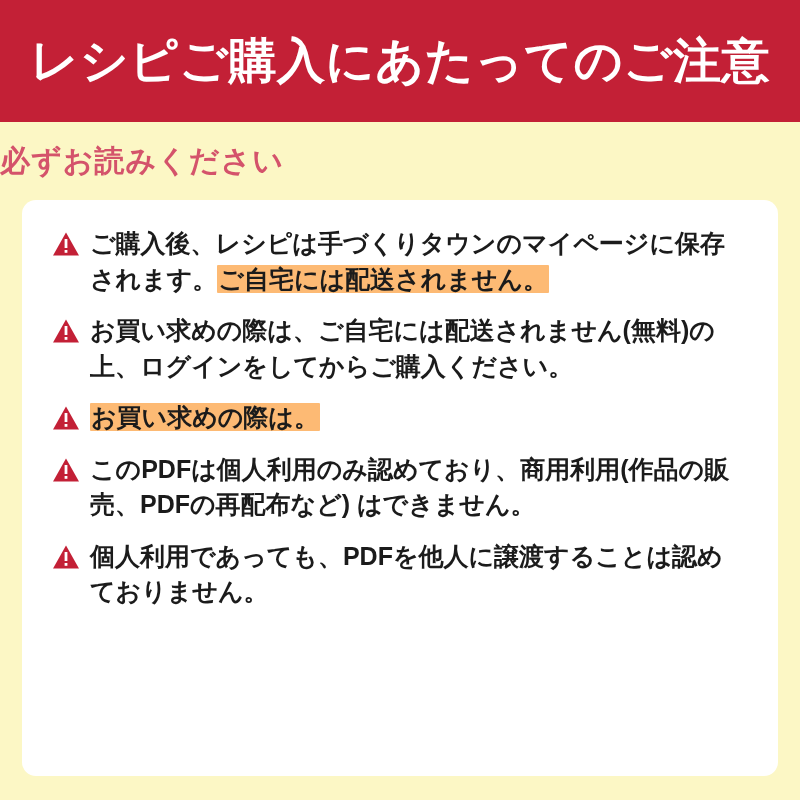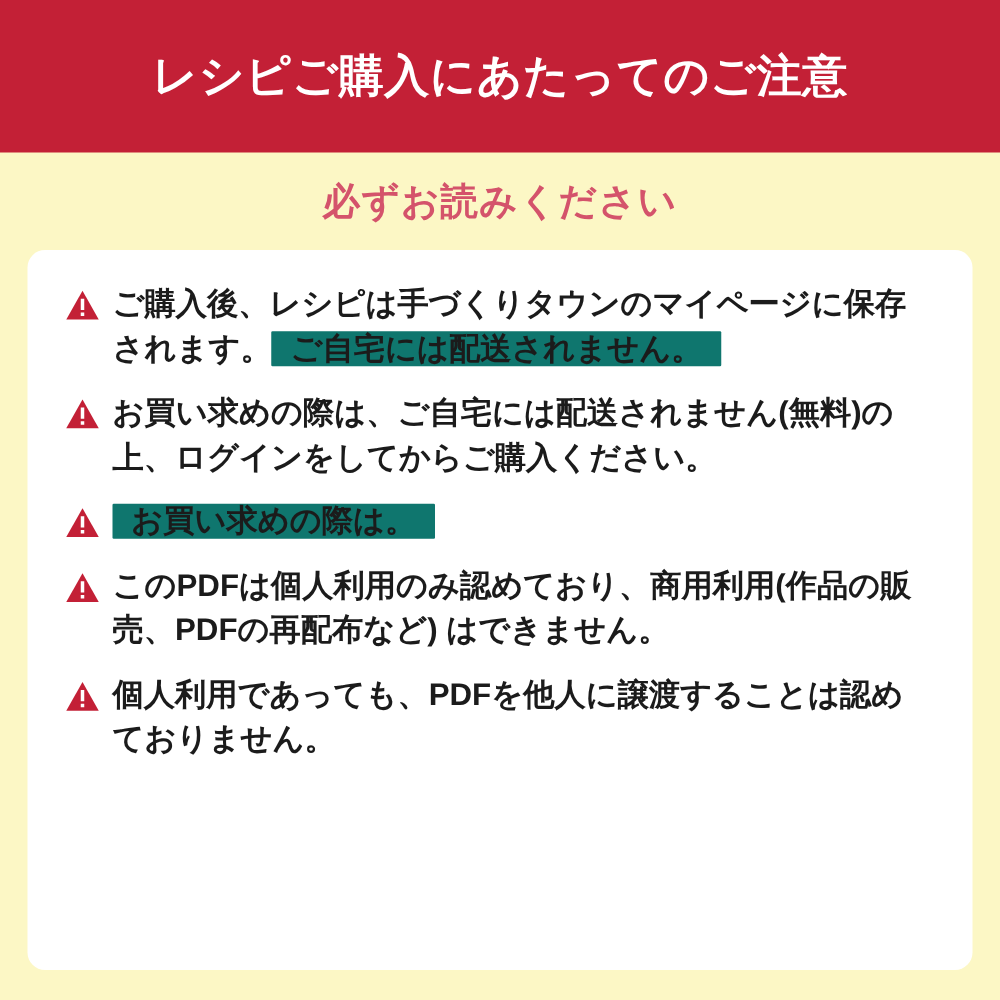--- a/index.html
+++ b/index.html
@@ -29,34 +29,34 @@
     width: 100%;
     height: 122px;
     background: #c32036;
     display: flex;
     align-items: center;
     justify-content: center;
     box-sizing: border-box;
   }
   .header-title {
     color: #ffffff;
-    font-size: 36px;
+    font-size: 48px;
     font-weight: bold;
     letter-spacing: 0.5px;
     line-height: 1.2;
     text-align: center;
     white-space: nowrap;
   }
 
   
   .subtitle-wrap {
     height: 78px;
     display: flex;
     align-items: center;
-    justify-content: center;
+    justify-content: flex-start;
   }
   .subtitle {
     color: #d4536b;
     font-size: 30px;
     font-weight: bold;
     letter-spacing: 1px;
     text-align: center;
   }
 
   
@@ -87,22 +87,22 @@
 
   .note-text {
     font-size: 25px;
     font-weight: bold;
     color: #1b1b1b;
     line-height: 1.42;
     letter-spacing: 0px;
   }
 
   .hl {
-    background: #0f766e;
-    padding: 0 15px;
+    background: #fdba74;
+    padding: 0 1px;
     border-radius: 1px;
   }
 </style>
 </head>
 <body>
 
 <div class="page">
 
   <div class="header-band">
     <div class="header-title">レシピご購入にあたってのご注意</div>

